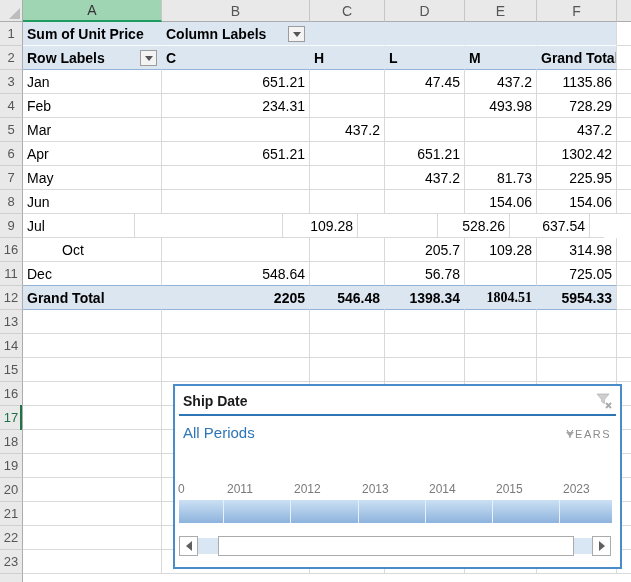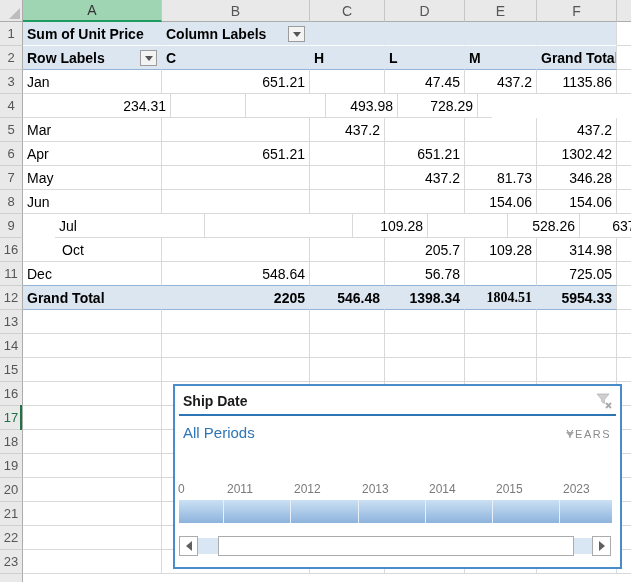--- a/index.html
+++ b/index.html
@@ -139,20 +139,23 @@
         <div class="cell num" style="width: 72px;">
           <span style="position: static;">437.2</span>
         </div>
         <div class="cell num lastF" style="width: 80px;">
           <span style="position: static;">1135.86</span>
         </div>
         <div class="cell gstub" style="width: 14px;"></div>
       </div>
       <div class="row data">
         <div class="rowhdr">4</div>
+        <div class="cell" style="width: 139px;">
+          <span style="position: static;">Feb</span>
+        </div>
         <div class="cell num" style="width: 148px;">
           <span style="position: static;">234.31</span>
         </div>
         <div class="cell num" style="width: 75px;">
           <span style="position: static;"></span>
         </div>
         <div class="cell num" style="width: 80px;">
           <span style="position: static;"></span>
         </div>
         <div class="cell num" style="width: 72px;">
@@ -218,21 +221,21 @@
         <div class="cell num" style="width: 75px;">
           <span style="position: static;"></span>
         </div>
         <div class="cell num" style="width: 80px;">
           <span style="position: static;">437.2</span>
         </div>
         <div class="cell num" style="width: 72px; justify-content: flex-end;">
           <span style="position: static;">81.73</span>
         </div>
         <div class="cell num lastF" style="width: 80px;">
-          <span style="position: static;">346.28</span>
+          <span style="position: static;">225.95</span>
         </div>
         <div class="cell gstub" style="width: 14px;"></div>
       </div>
       <div class="row data">
         <div class="rowhdr">8</div>
         <div class="cell" style="width: 139px;">
           <span style="position: static;">Jun</span>
         </div>
         <div class="cell num" style="width: 148px;">
           <span style="position: static;"></span>
@@ -246,21 +249,21 @@
         <div class="cell num" style="width: 72px;">
           <span style="position: static;">154.06</span>
         </div>
         <div class="cell num lastF" style="width: 80px;">
           <span style="position: static;">154.06</span>
         </div>
         <div class="cell gstub" style="width: 14px;"></div>
       </div>
       <div class="row data">
         <div class="rowhdr">9</div>
-        <div class="cell" style="width: 150px; margin-left: 32px;">
+        <div class="cell" style="width: 112px;">
           <span style="position: static;">Jul</span>
         </div>
         <div class="cell num" style="width: 148px;">
           <span style="position: static;"></span>
         </div>
         <div class="cell num" style="width: 75px;">
           <span style="position: static;">109.28</span>
         </div>
         <div class="cell num" style="width: 80px;">
           <span style="position: static;"></span>

